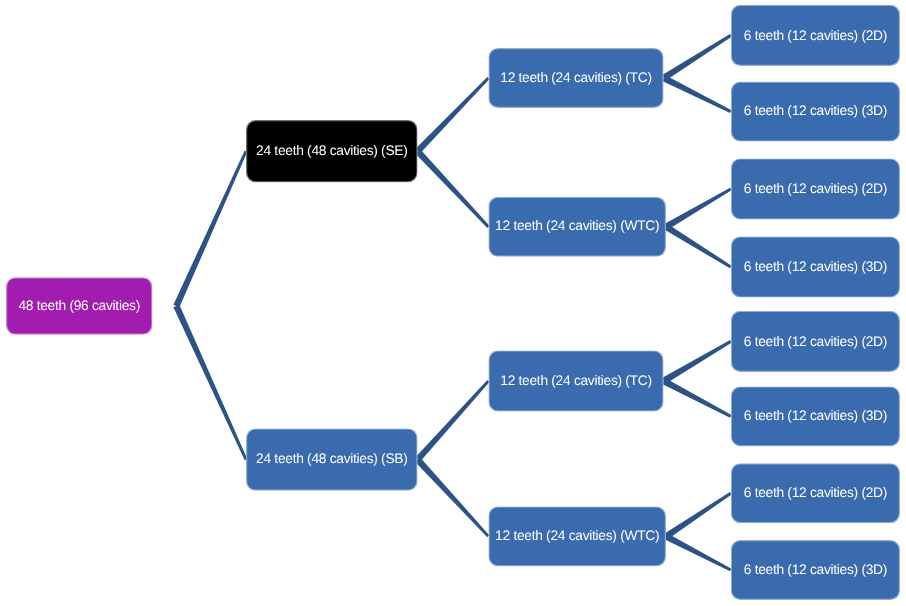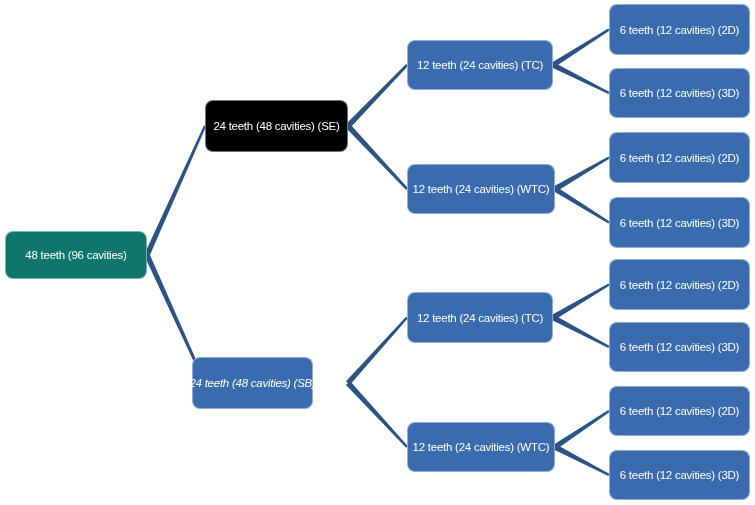--- a/index.html
+++ b/index.html
@@ -52,23 +52,23 @@
       <polygon points="346.0,384.9 406.1,447.8 407.9,446.2 350.0,381.1" fill="#2c5286"></polygon>
       <polygon points="554.5,67.3 609.7,30.6 608.3,28.4 551.5,62.7" fill="#2c5286"></polygon>
       <polygon points="551.8,67.5 608.4,94.1 609.6,91.9 554.2,62.5" fill="#2c5286"></polygon>
       <polygon points="556.4,191.4 609.6,158.6 608.4,156.4 553.6,186.6" fill="#2c5286"></polygon>
       <polygon points="553.6,191.3 608.3,223.6 609.7,221.4 556.4,186.7" fill="#2c5286"></polygon>
       <polygon points="554.4,319.9 609.6,285.6 608.4,283.4 551.6,315.1" fill="#2c5286"></polygon>
       <polygon points="551.7,319.9 608.4,348.1 609.6,345.9 554.3,315.1" fill="#2c5286"></polygon>
       <polygon points="556.5,449.3 609.7,412.0 608.3,410.0 553.5,444.7" fill="#2c5286"></polygon>
       <polygon points="553.7,449.4 608.4,476.1 609.6,473.9 556.3,444.6" fill="#2c5286"></polygon>
     </svg>
-<div class="node" style="left: 5px; top: 231px; width: 142px; height: 48px; background: #0f766e; border-color: rgba(255, 255, 255, 0.45); color: rgb(255, 255, 255);">48 teeth (96 cavities)</div>
+<div class="node" style="left: 5px; top: 231px; width: 122px; height: 48px; background: #a21caf; border-color: rgba(255, 255, 255, 0.45); color: rgb(255, 255, 255);">48 teeth (96 cavities)</div>
     <div class="node" style="left: 205px; top: 100px; width: 143px; height: 52px; background: #000000; border-color: rgba(255, 255, 255, 0.45); color: rgb(255, 255, 255);">24 teeth (48 cavities) (SE)</div>
-    <div class="node" style="left: 192px; top: 357px; width: 121px; height: 52px; background: rgb(58, 107, 174); border-color: rgba(255, 255, 255, 0.45); color: rgb(255, 255, 255); font-style: italic;">24 teeth (48 cavities) (SB)</div>
+    <div class="node" style="left: 205px; top: 357px; width: 143px; height: 52px; background: rgb(58, 107, 174); border-color: rgba(255, 255, 255, 0.45); color: rgb(255, 255, 255);">24 teeth (48 cavities) (SB)</div>
     <div class="node" style="left: 407px; top: 40px; width: 146px; height: 50px; background: rgb(58, 107, 174); border-color: rgba(255, 255, 255, 0.45); color: rgb(255, 255, 255);">12 teeth (24 cavities) (TC)</div>
     <div class="node" style="left: 407px; top: 164px; width: 148px; height: 50px; background: rgb(58, 107, 174); border-color: rgba(255, 255, 255, 0.45); color: rgb(255, 255, 255);">12 teeth (24 cavities) (WTC)</div>
     <div class="node" style="left: 407px; top: 292px; width: 146px; height: 51px; background: rgb(58, 107, 174); border-color: rgba(255, 255, 255, 0.45); color: rgb(255, 255, 255);">12 teeth (24 cavities) (TC)</div>
     <div class="node" style="left: 407px; top: 422px; width: 148px; height: 50px; background: rgb(58, 107, 174); border-color: rgba(255, 255, 255, 0.45); color: rgb(255, 255, 255);">12 teeth (24 cavities) (WTC)</div>
     <div class="node" style="left: 609px; top: 4px; width: 141px; height: 51px; background: rgb(58, 107, 174); border-color: rgba(255, 255, 255, 0.45); color: rgb(255, 255, 255);">6 teeth (12 cavities) (2D)</div>
     <div class="node" style="left: 609px; top: 68px; width: 141px; height: 50px; background: rgb(58, 107, 174); border-color: rgba(255, 255, 255, 0.45); color: rgb(255, 255, 255);">6 teeth (12 cavities) (3D)</div>
     <div class="node" style="left: 609px; top: 132px; width: 141px; height: 51px; background: rgb(58, 107, 174); border-color: rgba(255, 255, 255, 0.45); color: rgb(255, 255, 255);">6 teeth (12 cavities) (2D)</div>
     <div class="node" style="left: 609px; top: 197px; width: 141px; height: 51px; background: rgb(58, 107, 174); border-color: rgba(255, 255, 255, 0.45); color: rgb(255, 255, 255);">6 teeth (12 cavities) (3D)</div>
     <div class="node" style="left: 609px; top: 259px; width: 141px; height: 51px; background: rgb(58, 107, 174); border-color: rgba(255, 255, 255, 0.45); color: rgb(255, 255, 255);">6 teeth (12 cavities) (2D)</div>
     <div class="node" style="left: 609px; top: 322px; width: 141px; height: 50px; background: rgb(58, 107, 174); border-color: rgba(255, 255, 255, 0.45); color: rgb(255, 255, 255);">6 teeth (12 cavities) (3D)</div>

